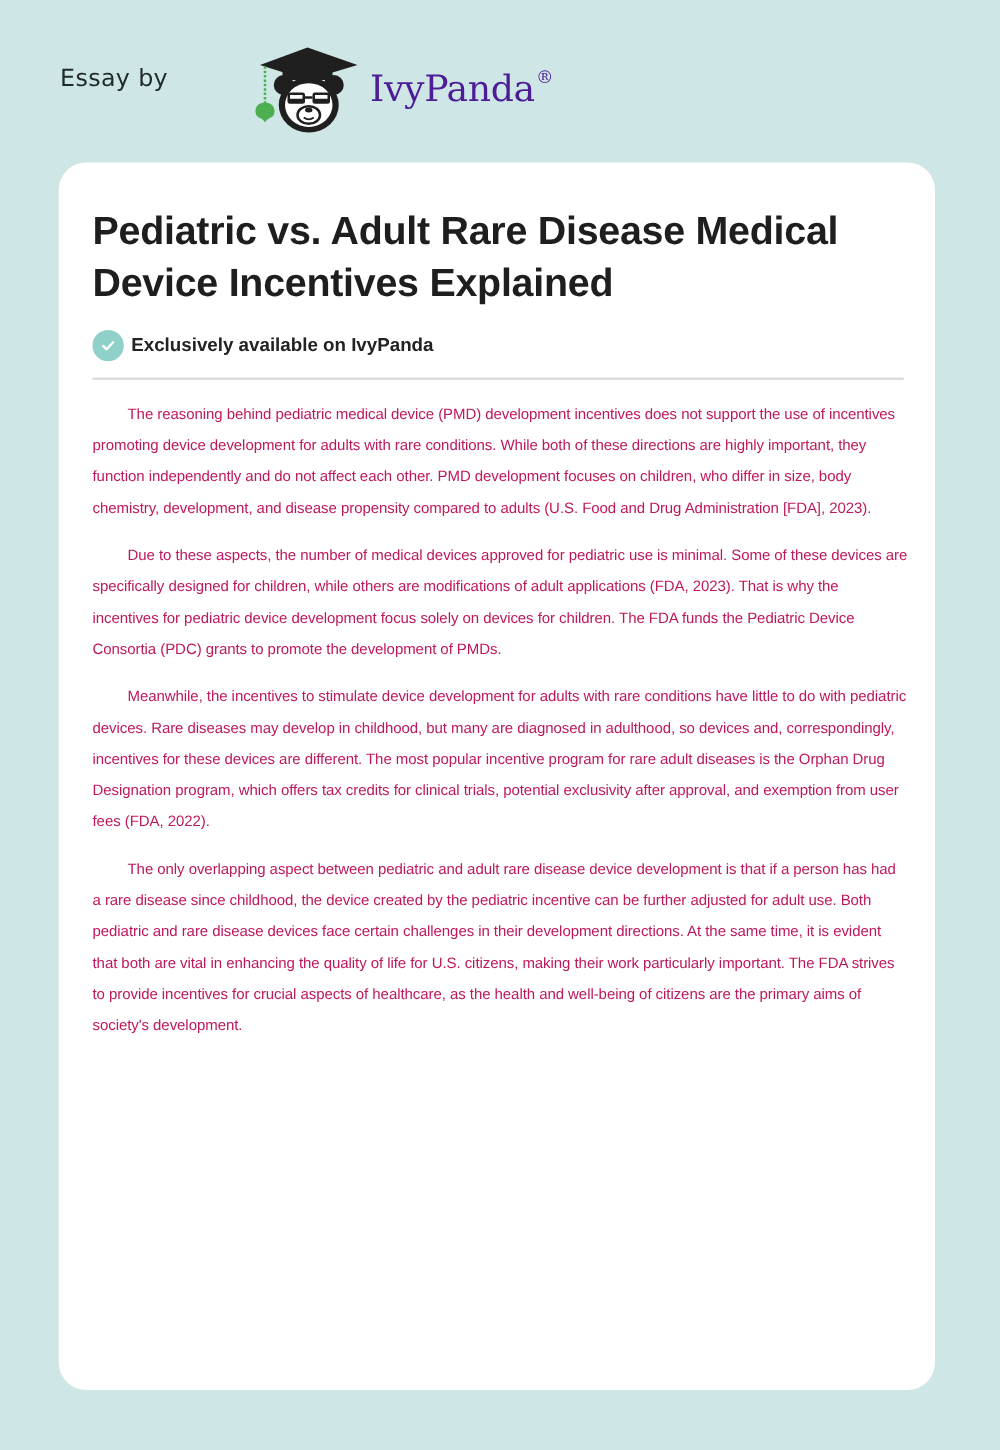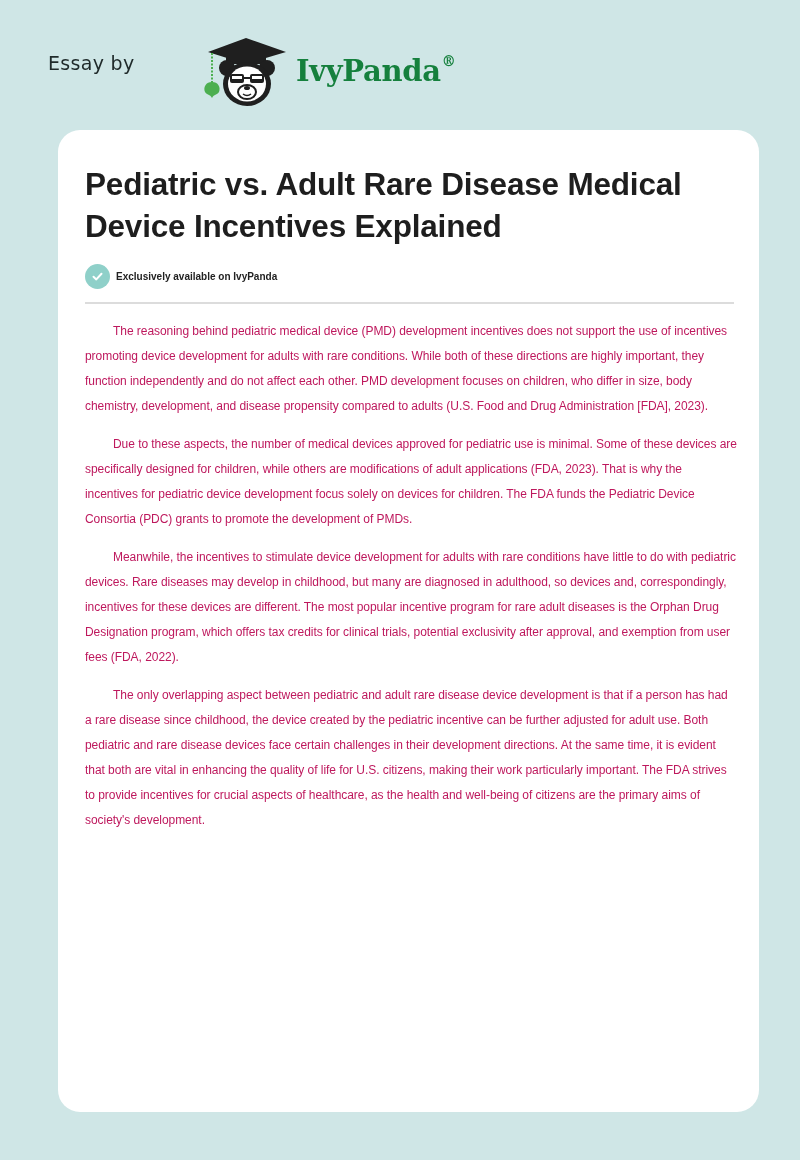--- a/index.html
+++ b/index.html
@@ -36,34 +36,34 @@
       left: 200px;
       top: 34px;
       width: 92px;
       height: 76px;
     }
     .brand-name {
       position: absolute;
       left: 296px;
       top: 54px;
       font-family: "DejaVu Serif", serif;
-      font-weight: bold;
+      font-weight: normal;
       font-size: 29px;
-      color: #15803d;
+      color: #4c1d95;
       letter-spacing: -0.3px;
     }
     .brand-name sup {
       font-size: 14px;
       position: relative;
       top: -4px;
       margin-left: 1px;
     }
     .card {
       position: absolute;
-      left: 58px;
+      left: 47px;
       top: 130px;
       width: 701px;
       height: 982px;
       background: #ffffff;
       border-radius: 22px;
     }
     .title {
       position: absolute;
       left: 27px;
       top: 33px;
@@ -90,21 +90,21 @@
       border-radius: 50%;
       background: #8fd0c9;
       display: flex;
       align-items: center;
       justify-content: center;
       margin-right: 6px;
     }
     .exclusive-text {
       font-family: "Liberation Sans", sans-serif;
       font-weight: bold;
-      font-size: 10px;
+      font-size: 15px;
       color: #222;
     }
     .divider {
       position: absolute;
       left: 27px;
       top: 172px;
       width: 649px;
       height: 2px;
       background: #dcdcdc;
     }

